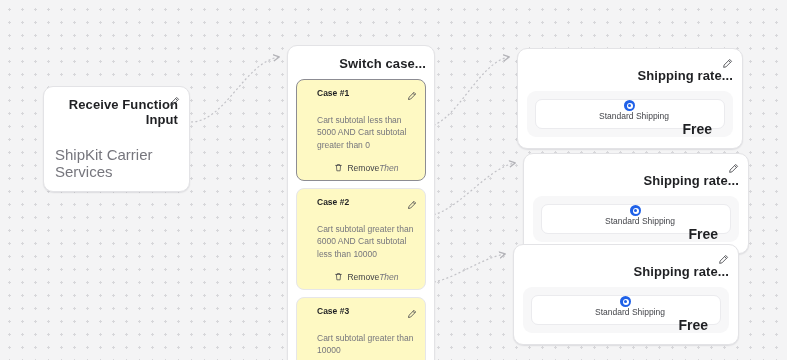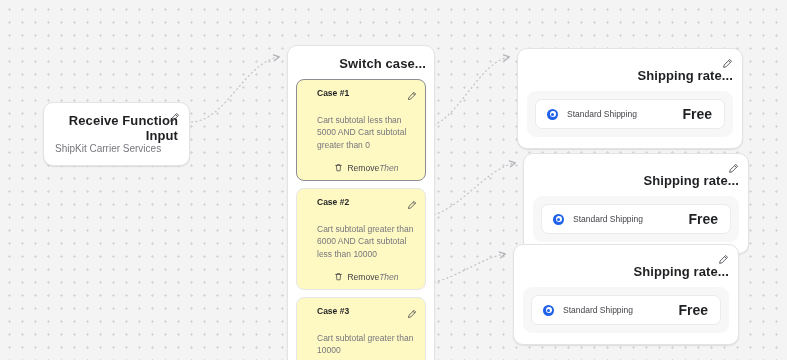--- a/index.html
+++ b/index.html
@@ -20,25 +20,25 @@
 
   .node {
     position: absolute;
     background: #ffffff;
     border: 1px solid #e3e3e6;
     border-radius: 10px;
     box-shadow: 0 1px 2px rgba(16,24,40,0.06), 0 1px 1px rgba(16,24,40,0.04);
   }
 
   
-  #node-input { left: 43px; top: 102px; width: 147px; padding: 10px 11px 11px 11px; }
+  #node-input { left: 43px; top: 86px; width: 147px; padding: 10px 11px 11px 11px; }
   .node-title {
     font-size: 13px; font-weight: bold; color: #1f2023; letter-spacing: .1px; text-align: right;
   }
-  .node-sub { font-size: 10px; color: #76767d; margin-top: 0; }
+  .node-sub { font-size: 15px; color: #76767d; margin-top: 19px; }
   .pencil { position: absolute; right: 9px; top: 9px; width: 11px; height: 11px; }
   .pencil svg { display: block; }
 
   
   #node-switch { left: 287px; top: 45px; width: 148px; padding: 9px 8px 9px 8px; }
   #node-switch .node-title { margin: 1px 0 8px 2px; }
 
   .case-card {
     position: relative;
     border: 1px solid #e6e6e9;
@@ -76,20 +76,21 @@
     border-radius: 9px;
     padding: 8px;
   }
   .rate-row {
     display: flex; align-items: center;
     background: #ffffff;
     border: 1px solid #ebebee;
     border-radius: 7px;
     height: 30px;
     padding: 0 12px 0 11px;
+    flex-direction: column;
   }
   .radio {
     width: 11px; height: 11px; border-radius: 50%;
     background: #1f61e8;
     display: flex; align-items: center; justify-content: center;
     flex: 0 0 auto;
   }
   .radio i {
     width: 6px; height: 6px; border-radius: 50%;
     background: #fff; display: block;

